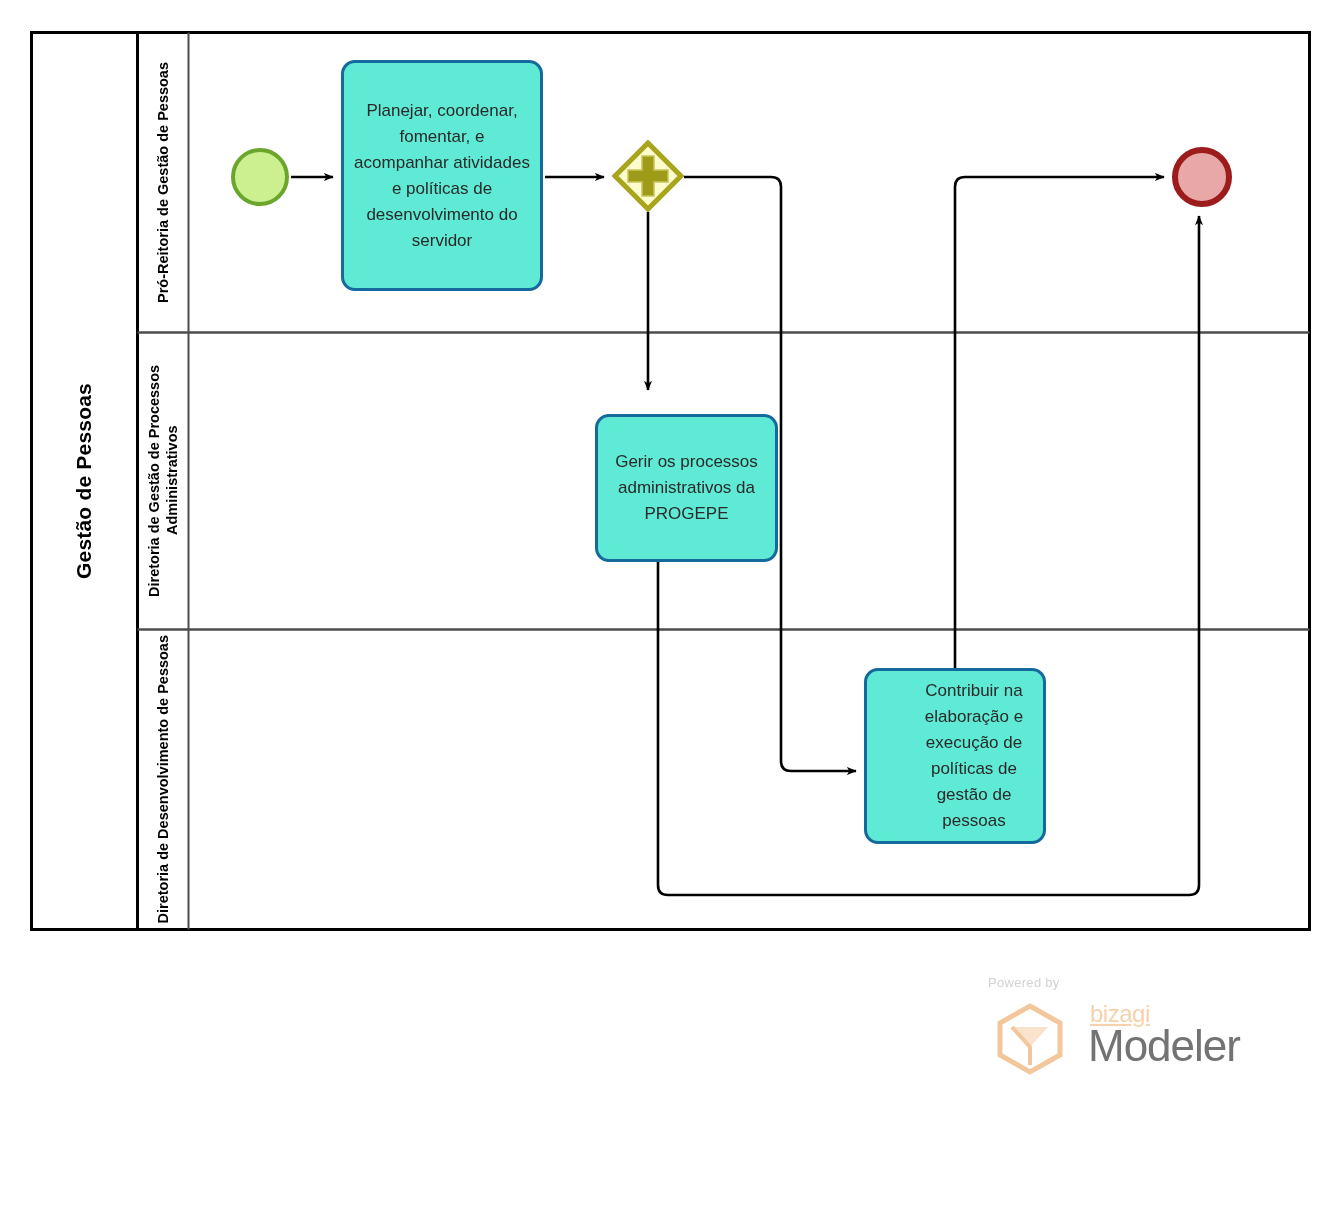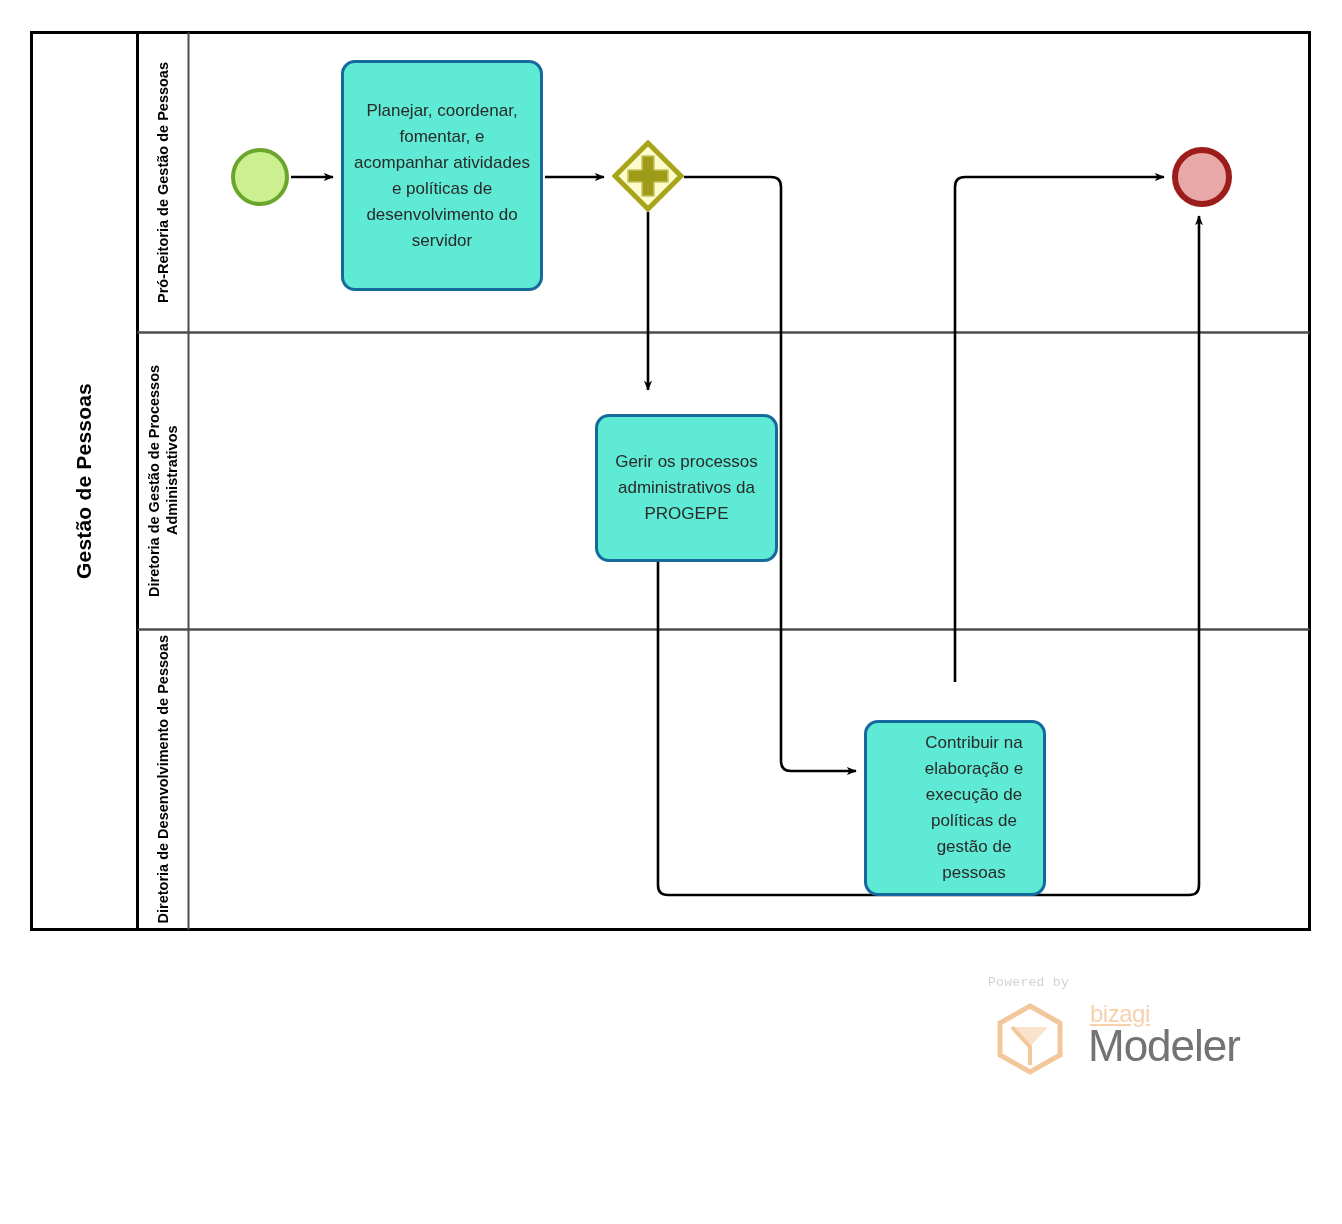--- a/index.html
+++ b/index.html
@@ -75,21 +75,21 @@
     justify-content: center;
     text-align: center;
     color: #2a2a2a;
     font-size: 17px;
     line-height: 1.53;
     padding: 4px 6px;
     white-space: pre-line;
   }
   #task-planejar { left: 341px; top: 60px; width: 202px; height: 231px; }
   #task-gerir    { left: 555px; top: 414px; width: 183px; height: 148px; margin-left: 40px; }
-  #task-contribuir { left: 864px; top: 720px; width: 182px; height: 176px; padding-left: 44px; }
+  #task-contribuir { left: 864px; top: 668px; width: 182px; height: 176px; padding-left: 44px; }
 
   .event {
     position: absolute;
     border-radius: 50%;
     box-sizing: border-box;
   }
   #start-event {
     left: 231px; top: 148px; width: 58px; height: 58px;
     background: #ccef90;
     border: 4px solid #6aa62b;
@@ -104,21 +104,21 @@
     position: absolute;
     left: 612px; top: 140px;
     width: 72px; height: 72px;
   }
   #powered-by {
     position: absolute;
     left: 988px;
     top: 975px;
     font-size: 13px;
     color: #d2d2d2;
-    font-family: Liberation Mono, monospace;
+    font-family: Liberation Sans, sans-serif;
     letter-spacing: 0.3px;
   }
   #bizagi-word {
     position: absolute;
     left: 1090px;
     top: 1000px;
     font-size: 24px;
     color: #f6d1ab;
     font-family: "Liberation Sans", sans-serif;
     letter-spacing: -0.5px;

